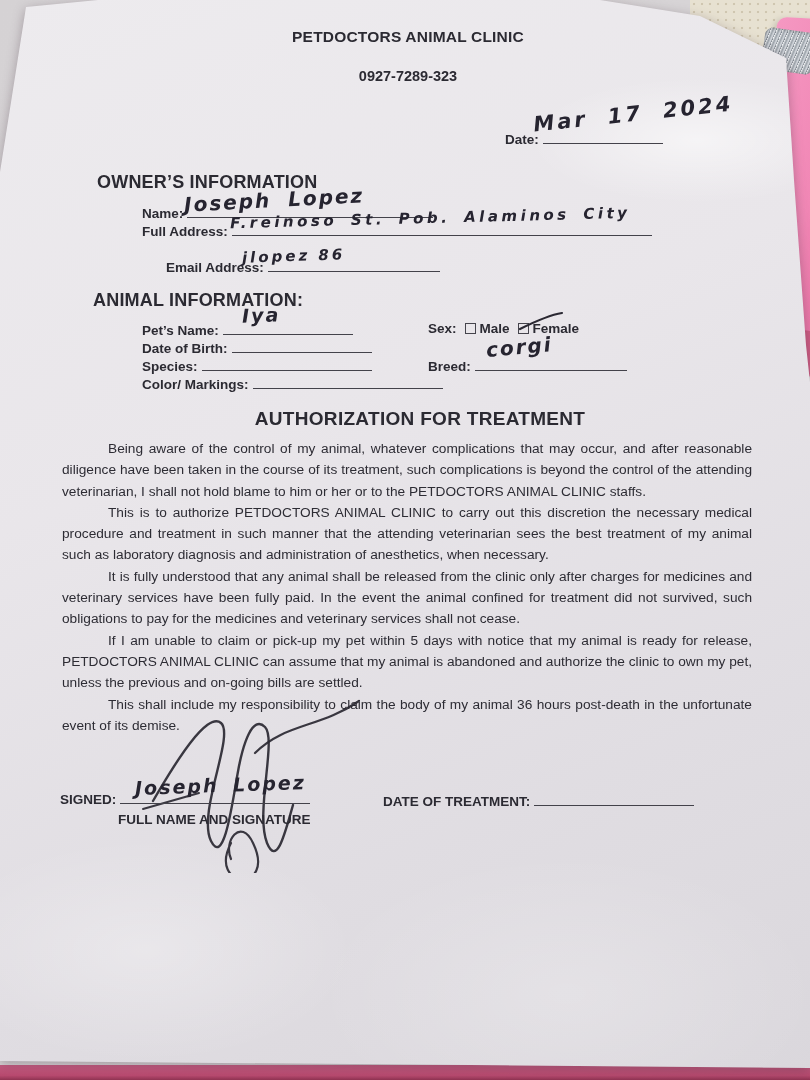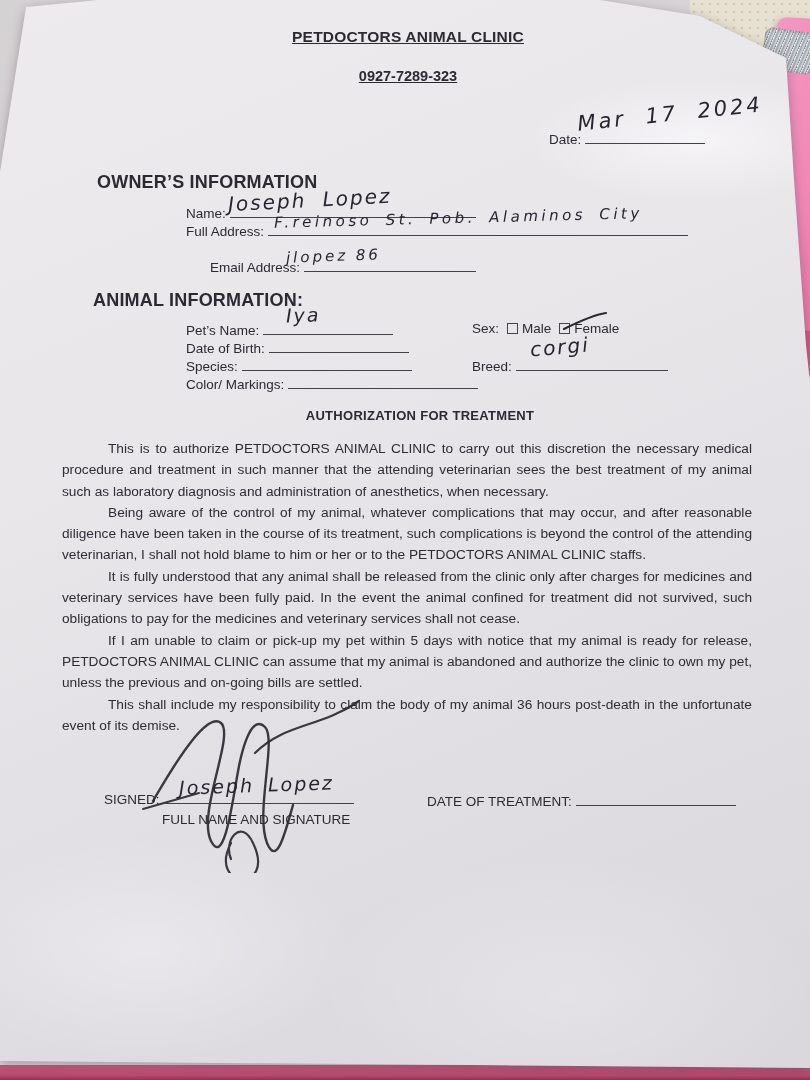--- a/index.html
+++ b/index.html
@@ -27,29 +27,29 @@
   .paper-shadow{position:absolute;inset:0;filter:drop-shadow(0 3px 6px rgba(60,40,55,.35));}
   .paper{position:absolute;inset:0;
       clip-path:polygon(26px 7px,98px 0px,600px 0px,700px 16px,786px 58px,794px 180px,806px 345px,814px 420px,814px 1068px,-4px 1061px,0px 172px);
       background:
         radial-gradient(ellipse 240px 90px at 86% 13%,rgba(255,255,255,.55),transparent 70%),
         radial-gradient(ellipse 300px 160px at 18% 88%,rgba(255,255,255,.30),transparent 70%),
         radial-gradient(ellipse 360px 200px at 70% 92%,rgba(255,255,255,.22),transparent 70%),
         linear-gradient(158deg,#edebee 0%,var(--paper) 38%,#e0dde2 72%,#dad7dc 100%);}
   
   .print{color:var(--ink);}
-  .hdr{position:absolute;left:76px;right:70px;text-align:center;font-weight:bold;text-decoration:underline;}
+  .hdr{position:absolute;left:76px;right:70px;text-align:center;font-weight:bold;}
   .hdr1{top:28px;font-size:15.5px;letter-spacing:.2px;}
   .hdr2{top:48px;font-size:14.5px;}
   .hdr3{top:68px;font-size:14.5px;}
-  .frow{position:absolute;font-size:13.5px;font-weight:normal;color:var(--ink);white-space:nowrap;margin-left:44px;}
+  .frow{position:absolute;font-size:13.5px;font-weight:bold;color:var(--ink);white-space:nowrap;}
   .ul{display:inline-block;border-bottom:1.5px solid #43424a;height:13px;vertical-align:baseline;margin-left:4px;}
   .sect{position:absolute;font-size:18px;font-weight:bold;color:var(--ink);letter-spacing:.2px;}
   .cb{display:inline-block;width:9px;height:9px;border:1.3px solid #45444c;margin:0 4px -1px 8px;}
-  .auth-title{position:absolute;left:0;right:10px;top:408px;text-align:center;font-size:13px;font-weight:bold;letter-spacing:.3px;color:var(--ink);padding-left:40px;}
+  .auth-title{position:absolute;left:0;right:10px;top:408px;text-align:center;font-size:19px;font-weight:bold;letter-spacing:.3px;color:var(--ink);padding-left:40px;}
   .body-text{position:absolute;left:62px;top:438px;width:690px;}
   .body-text p{margin:0;font-size:13.7px;line-height:21.3px;text-align:justify;text-indent:46px;color:#2d2c34;}
   
   .hw{position:absolute;font-family:"DejaVu Sans",sans-serif;font-style:italic;color:var(--pen);white-space:nowrap;}
   .hw-date{left:28px;top:-28px;font-size:21px;letter-spacing:3px;word-spacing:10px;transform:rotate(-6deg);}
   .hw-name{left:42px;top:-16px;font-size:20px;letter-spacing:2px;word-spacing:8px;transform:rotate(-3deg);}
   .hw-addr{left:88px;top:-13px;font-size:15px;letter-spacing:3.5px;word-spacing:5px;transform:rotate(-1.5deg);}
   .hw-contact{left:108px;top:-13px;font-size:17px;letter-spacing:5px;}
   .hw-email{left:100px;top:-11px;font-size:15px;letter-spacing:3px;transform:rotate(-2deg);}
   .hw-pet{left:100px;top:-17px;font-size:19px;letter-spacing:2px;transform:rotate(-2deg);}
@@ -119,22 +119,22 @@
         <path d="M46 2 C 33 4 18 11 4 18" fill="none" stroke="#2a2832" stroke-width="2.2" stroke-linecap="round"></path>
       </svg>
     </div>
     <div class="frow" style="left:428px;top:357px;">
       <span>Breed:</span><span class="ul" style="width:152px;"></span>
       <span class="hw hw-breed">corgi</span>
     </div>
 
     <div class="auth-title">AUTHORIZATION FOR TREATMENT</div>
     <div class="body-text">
+      <p>Being aware of the control of my animal, whatever complications that may occur, and after reasonable diligence have been taken in the course of its treatment, such complications is beyond the control of the attending veterinarian, I shall not hold blame to him or her or to the PETDOCTORS ANIMAL CLINIC staffs.</p>
       <p>This is to authorize PETDOCTORS ANIMAL CLINIC to carry out this discretion the necessary medical procedure and treatment in such manner that the attending veterinarian sees the best treatment of my animal such as laboratory diagnosis and administration of anesthetics, when necessary.</p>
-      <p>Being aware of the control of my animal, whatever complications that may occur, and after reasonable diligence have been taken in the course of its treatment, such complications is beyond the control of the attending veterinarian, I shall not hold blame to him or her or to the PETDOCTORS ANIMAL CLINIC staffs.</p>
       <p>It is fully understood that any animal shall be released from the clinic only after charges for medicines and veterinary services have been fully paid. In the event the animal confined for treatment did not survived, such obligations to pay for the medicines and veterinary services shall not cease.</p>
       <p>If I am unable to claim or pick-up my pet within 5 days with notice that my animal is ready for release, PETDOCTORS ANIMAL CLINIC can assume that my animal is abandoned and authorize the clinic to own my pet, unless the previous and on-going bills are settled.</p>
       <p>This shall include my responsibility to claim the body of my animal 36 hours post-death in the unfortunate event of its demise.</p>
     </div>
 
     <svg class="sig-svg" width="230" height="180" viewBox="0 0 230 180">
       <path d="M18 108 C 40 70 72 18 86 30 C 100 42 62 120 76 148 C 88 172 96 120 102 84 C 108 48 118 22 130 34 C 142 46 120 120 132 150 C 142 174 150 140 158 112" fill="none" stroke="#2a2832" stroke-width="2.4" stroke-linecap="round" opacity="0.92"></path>
       <path d="M120 60 C 150 30 185 35 224 8" fill="none" stroke="#2a2832" stroke-width="2.2" stroke-linecap="round" opacity="0.92"></path>
       <path d="M96 150 C 72 196 142 200 118 150 C 106 124 88 148 96 166" fill="none" stroke="#2a2832" stroke-width="2.2" stroke-linecap="round" opacity="0.92"></path>
       <path d="M8 116 L 64 100" fill="none" stroke="#2a2832" stroke-width="2" stroke-linecap="round" opacity="0.92"></path>

